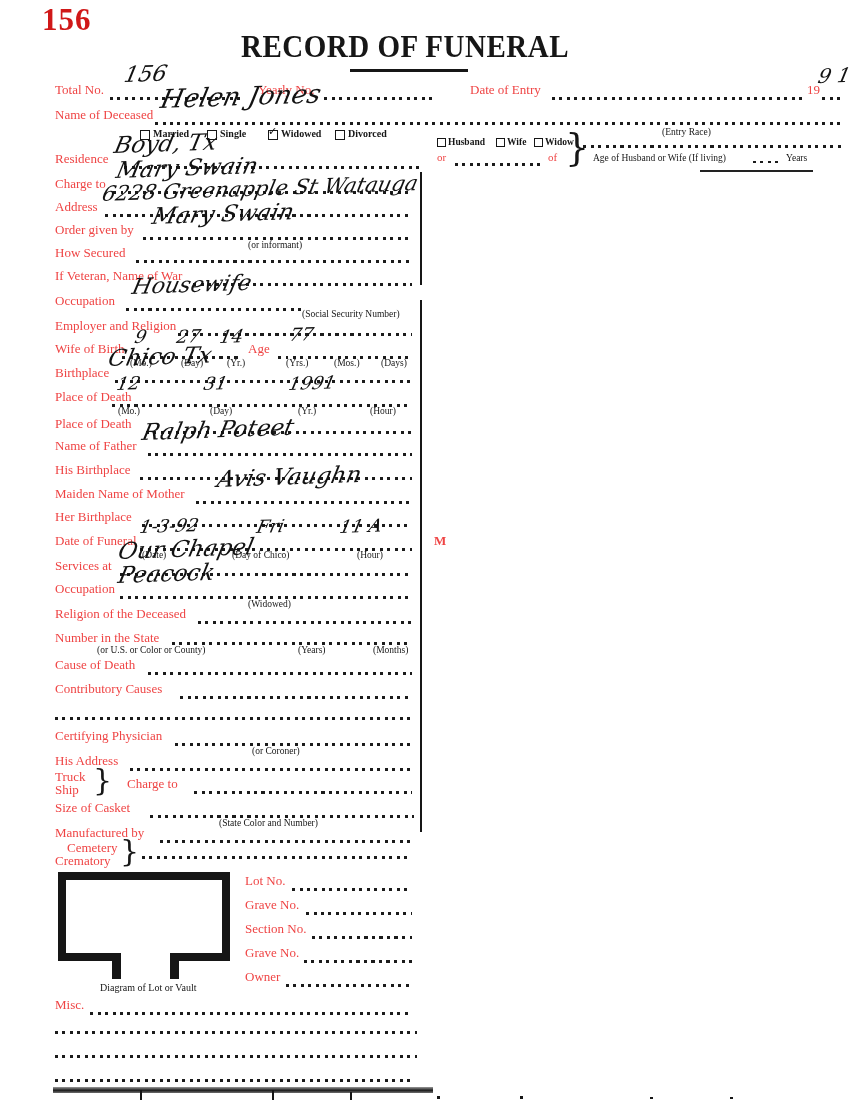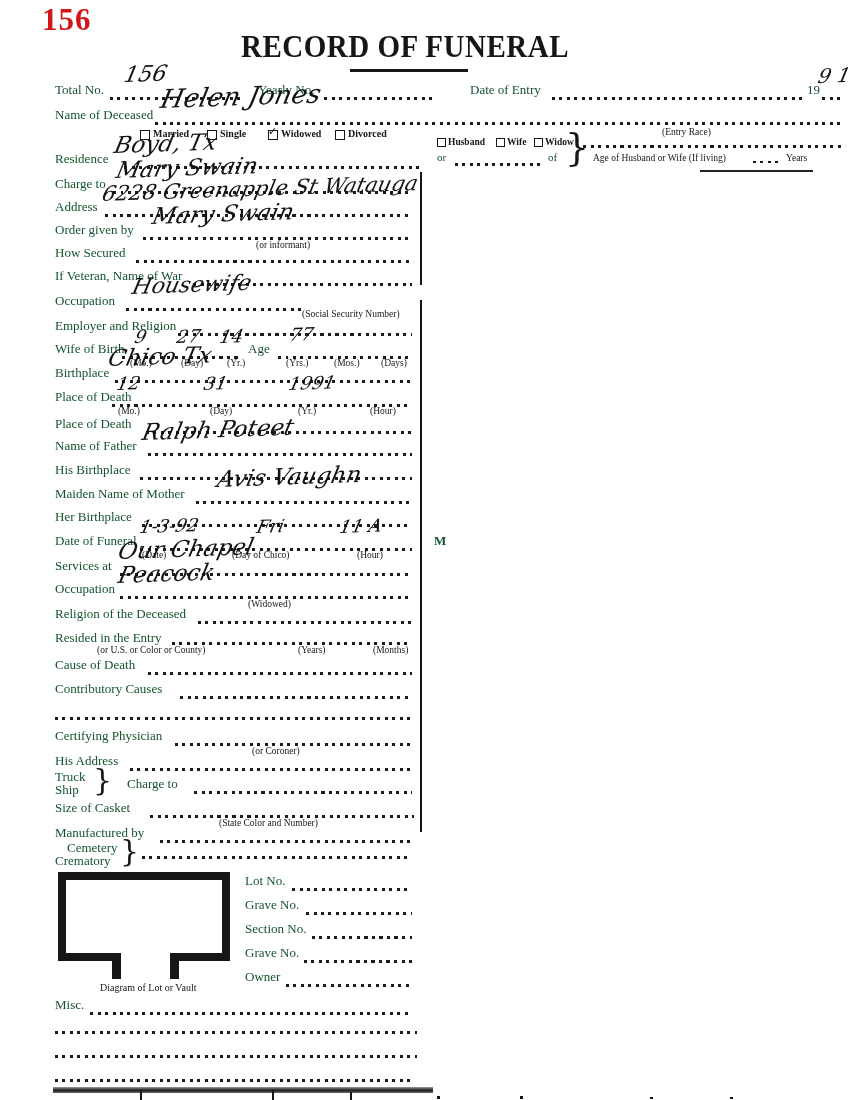--- a/index.html
+++ b/index.html
@@ -1,18 +1,18 @@
 <!DOCTYPE html>
 <html><head>
 <meta charset="utf-8">
 <style>
   html,body{margin:0;padding:0;background:#fff;}
   #page{position:relative;width:850px;height:1100px;background:#ffffff;overflow:hidden;
         font-family:"Liberation Serif",serif;color:#161616;}
-  .lbl{position:absolute;font-size:13px;white-space:nowrap;color:#14532d;}
+  .lbl{position:absolute;font-size:13px;white-space:nowrap;color:#ef4444;}
   .lbl-sm{position:absolute;font-size:9.5px;white-space:nowrap;color:#161616;}
   .dots{position:absolute;height:2.5px;background-image:repeating-linear-gradient(90deg,#1b1b1b 0 3px,transparent 3px 7.5px);}
   .hw{position:absolute;font-family:"DejaVu Serif",serif;font-style:italic;font-size:20px;
       white-space:nowrap;color:#121212;transform:skewX(-14deg) rotate(-2deg);transform-origin:left bottom;}
   .hw-lg{font-size:26px;}
   .hw-sm{font-size:18px;}
   .cb{position:absolute;width:8px;height:8px;border:1.3px solid #161616;background:#fff;}
   .cb .mark{position:absolute;left:-1px;top:-6px;font-size:11px;font-family:"DejaVu Sans",sans-serif;color:#111;}
   .cbl{position:absolute;font-size:10px;white-space:nowrap;font-weight:bold;color:#161616;}
   .cbl2{position:absolute;font-size:9.5px;white-space:nowrap;font-weight:bold;color:#161616;}
@@ -95,21 +95,21 @@
   <div class="dots" style="left:113px;top:191px;width:299px"></div>
   <span class="hw" style="left:114px;top:157px;font-size:23px">Mary Swain</span>
 
   <span class="lbl" style="left:55px;top:199px">Address</span>
   <div class="dots" style="left:105px;top:214px;width:307px"></div>
   <span class="hw" style="left:100px;top:182px;font-size:21px">6228 Greenapple St Watauga</span>
 
   <span class="lbl" style="left:55px;top:222px">Order given by</span>
   <div class="dots" style="left:143px;top:237px;width:269px"></div>
   <span class="hw" style="left:150px;top:203px;font-size:23px">Mary Swain</span>
-  <span class="lbl-sm" style="left:256px;top:240px">(or informant)</span>
+  <span class="lbl-sm" style="left:248px;top:240px">(or informant)</span>
 
   <span class="lbl" style="left:55px;top:245px">How Secured</span>
   <div class="dots" style="left:136px;top:260px;width:276px"></div>
 
   <span class="lbl" style="left:55px;top:268px">If Veteran, Name of War</span>
   <div class="dots" style="left:193px;top:283px;width:219px"></div>
 
   <span class="lbl" style="left:55px;top:293px">Occupation</span>
   <div class="dots" style="left:126px;top:308px;width:180px"></div>
   <span class="hw" style="left:130px;top:274px;font-size:22px">Housewife</span>
@@ -179,21 +179,21 @@
   <span class="hw" style="left:116px;top:538px;font-size:23px">Our Chapel</span>
 
   <span class="lbl" style="left:55px;top:581px">Occupation</span>
   <div class="dots" style="left:120px;top:596px;width:290px"></div>
   <span class="hw" style="left:116px;top:562px;font-size:23px">Peacock</span>
   <span class="lbl-sm" style="left:248px;top:599px">(Widowed)</span>
 
   <span class="lbl" style="left:55px;top:606px">Religion of the Deceased</span>
   <div class="dots" style="left:198px;top:621px;width:214px"></div>
 
-  <span class="lbl" style="left:55px;top:630px">Resided in the Entry</span>
+  <span class="lbl" style="left:55px;top:630px">Number in the State</span>
   <div class="dots" style="left:172px;top:642px;width:240px"></div>
   <span class="lbl-sm" style="left:97px;top:645px">(or U.S. or Color or County)</span>
   <span class="lbl-sm" style="left:298px;top:645px">(Years)</span>
   <span class="lbl-sm" style="left:373px;top:645px">(Months)</span>
 
   <span class="lbl" style="left:55px;top:657px">Cause of Death</span>
   <div class="dots" style="left:148px;top:672px;width:264px"></div>
 
   <span class="lbl" style="left:55px;top:681px">Contributory Causes</span>
   <div class="dots" style="left:180px;top:696px;width:232px"></div>

